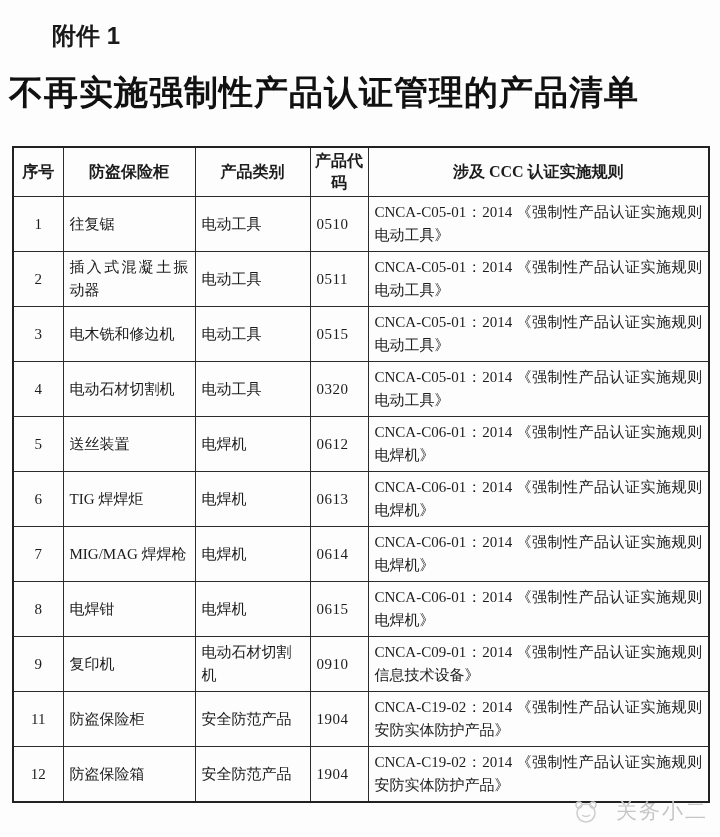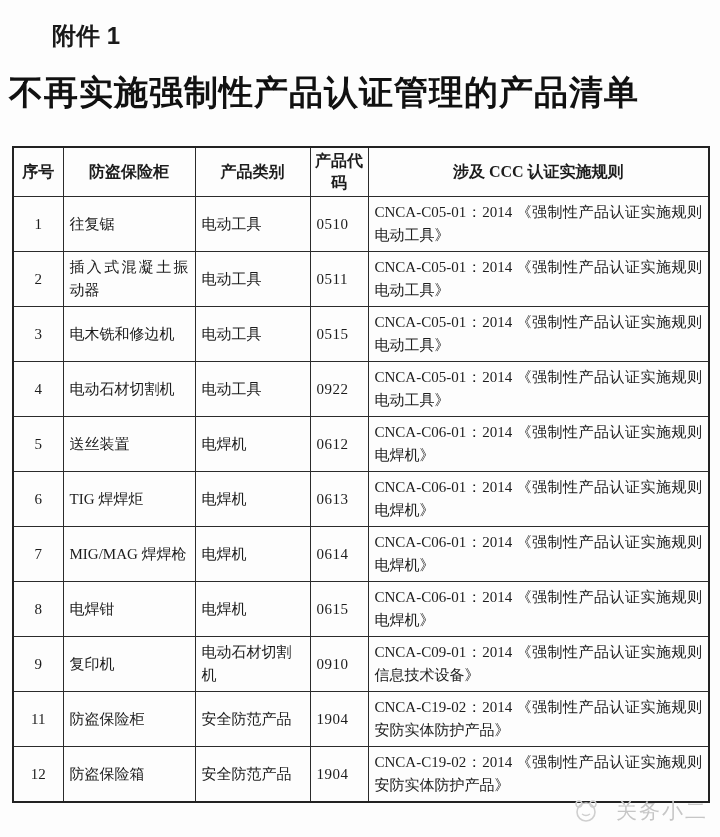--- a/index.html
+++ b/index.html
@@ -69,21 +69,21 @@
   .c-no   { text-align: center; }
   .c-name { text-align: justify; padding-left: 9px; padding-right: 9px; }
   .c-cat  { text-align: left;   padding-left: 9px; padding-right: 6px; margin-top: 8px; }
   .c-code { text-align: left; letter-spacing: 0.5px; }
   .c-rule { text-align: justify; padding-left: 8px; padding-right: 8px; line-height: 24px; margin-left: 32px; }
   .watermark {
     position: absolute;
     right: 12px;
     top: 797px;
     display: flex;
-    align-items: center;
+    align-items: flex-end;
     gap: 16px;
     color: #c6c6c6;
     font-family: "Liberation Sans", "DejaVu Sans", sans-serif;
     font-size: 21px;
     letter-spacing: 2px;
     user-select: none;
   }
   .watermark svg { display: block; }
 </style>
 </head>
@@ -131,21 +131,21 @@
           <td class="c-no">3</td>
           <td class="c-name">电木铣和修边机</td>
           <td class="c-cat">电动工具</td>
           <td class="c-code">0515</td>
           <td class="c-rule">CNCA-C05-01：2014 《强制性产品认证实施规则 电动工具》</td>
         </tr>
         <tr>
           <td class="c-no">4</td>
           <td class="c-name">电动石材切割机</td>
           <td class="c-cat">电动工具</td>
-          <td class="c-code">0922</td>
+          <td class="c-code">0320</td>
           <td class="c-rule">CNCA-C05-01：2014 《强制性产品认证实施规则 电动工具》</td>
         </tr>
         <tr>
           <td class="c-no">5</td>
           <td class="c-name">送丝装置</td>
           <td class="c-cat">电焊机</td>
           <td class="c-code">0612</td>
           <td class="c-rule">CNCA-C06-01：2014 《强制性产品认证实施规则 电焊机》</td>
         </tr>
         <tr>

